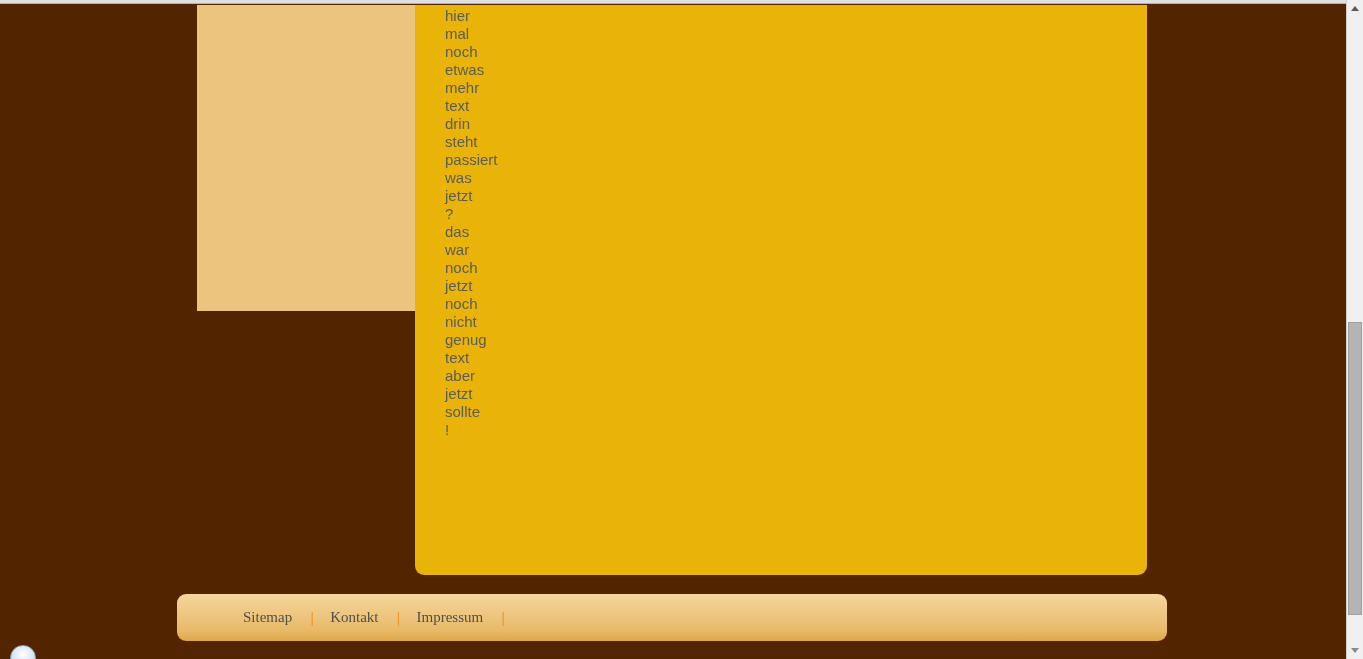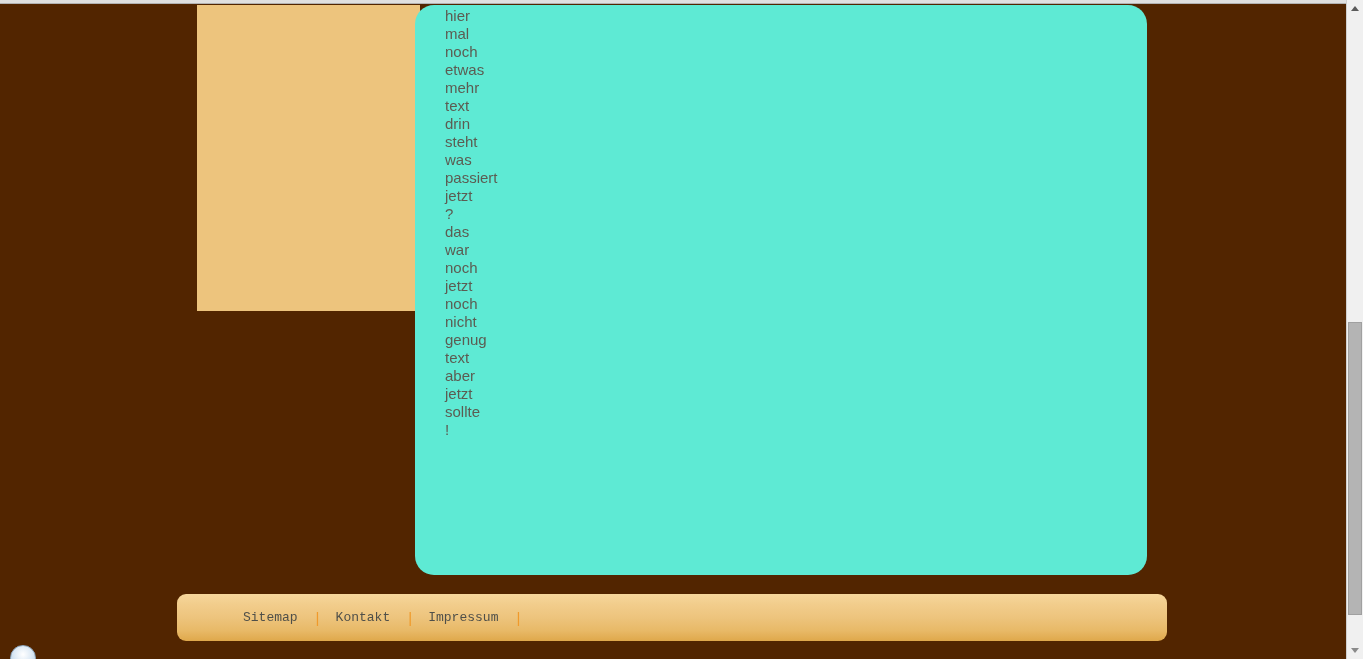--- a/index.html
+++ b/index.html
@@ -48,25 +48,24 @@
     background: #edc47d;
   }
 
   
   #content-panel {
     position: absolute;
     left: 415px;
     top: 5px;
     width: 732px;
     height: 570px;
-    background: #5eead4;
+    background: #eab308;
     border-bottom-left-radius: 9px;
     border-bottom-right-radius: 9px;
     box-sizing: border-box;
-    border-radius: 19px;
   }
 
   #content-text {
     position: absolute;
     left: 30px;
     top: 2px;
     width: 660px;
     color: #5c5c52;
     font-size: 15px;
     line-height: 18px;
@@ -98,26 +97,26 @@
     position: absolute;
     left: 48px;
     top: 0;
     height: 47px;
     display: flex;
     align-items: center;
     gap: 0;
   }
   #footer-nav a {
     color: #4f4f49;
-    font-size: 13px;
+    font-size: 15px;
     text-decoration: none;
     padding: 0 18px;
     line-height: 47px;
     display: inline-block;
-    font-family: Liberation Mono, monospace;
+    font-family: Liberation Serif, serif;
   }
   #footer-nav .nav-sep {
     color: #f09a2b;
     font-size: 15px;
     line-height: 47px;
     display: inline-block;
     width: 2px;
     text-align: center;
   }
 
@@ -200,22 +199,22 @@
 <div id="content-panel">
   <div id="content-text">
       <span class="word-line">hier</span>
       <span class="word-line">mal</span>
       <span class="word-line">noch</span>
       <span class="word-line">etwas</span>
       <span class="word-line">mehr</span>
       <span class="word-line">text</span>
       <span class="word-line">drin</span>
       <span class="word-line">steht</span>
+      <span class="word-line">passiert</span>
       <span class="word-line">was</span>
-      <span class="word-line">passiert</span>
       <span class="word-line">jetzt</span>
       <span class="word-line">?</span>
       <span class="word-line">das</span>
       <span class="word-line">war</span>
       <span class="word-line">noch</span>
       <span class="word-line">jetzt</span>
       <span class="word-line">noch</span>
       <span class="word-line">nicht</span>
       <span class="word-line">genug</span>
       <span class="word-line">text</span>

